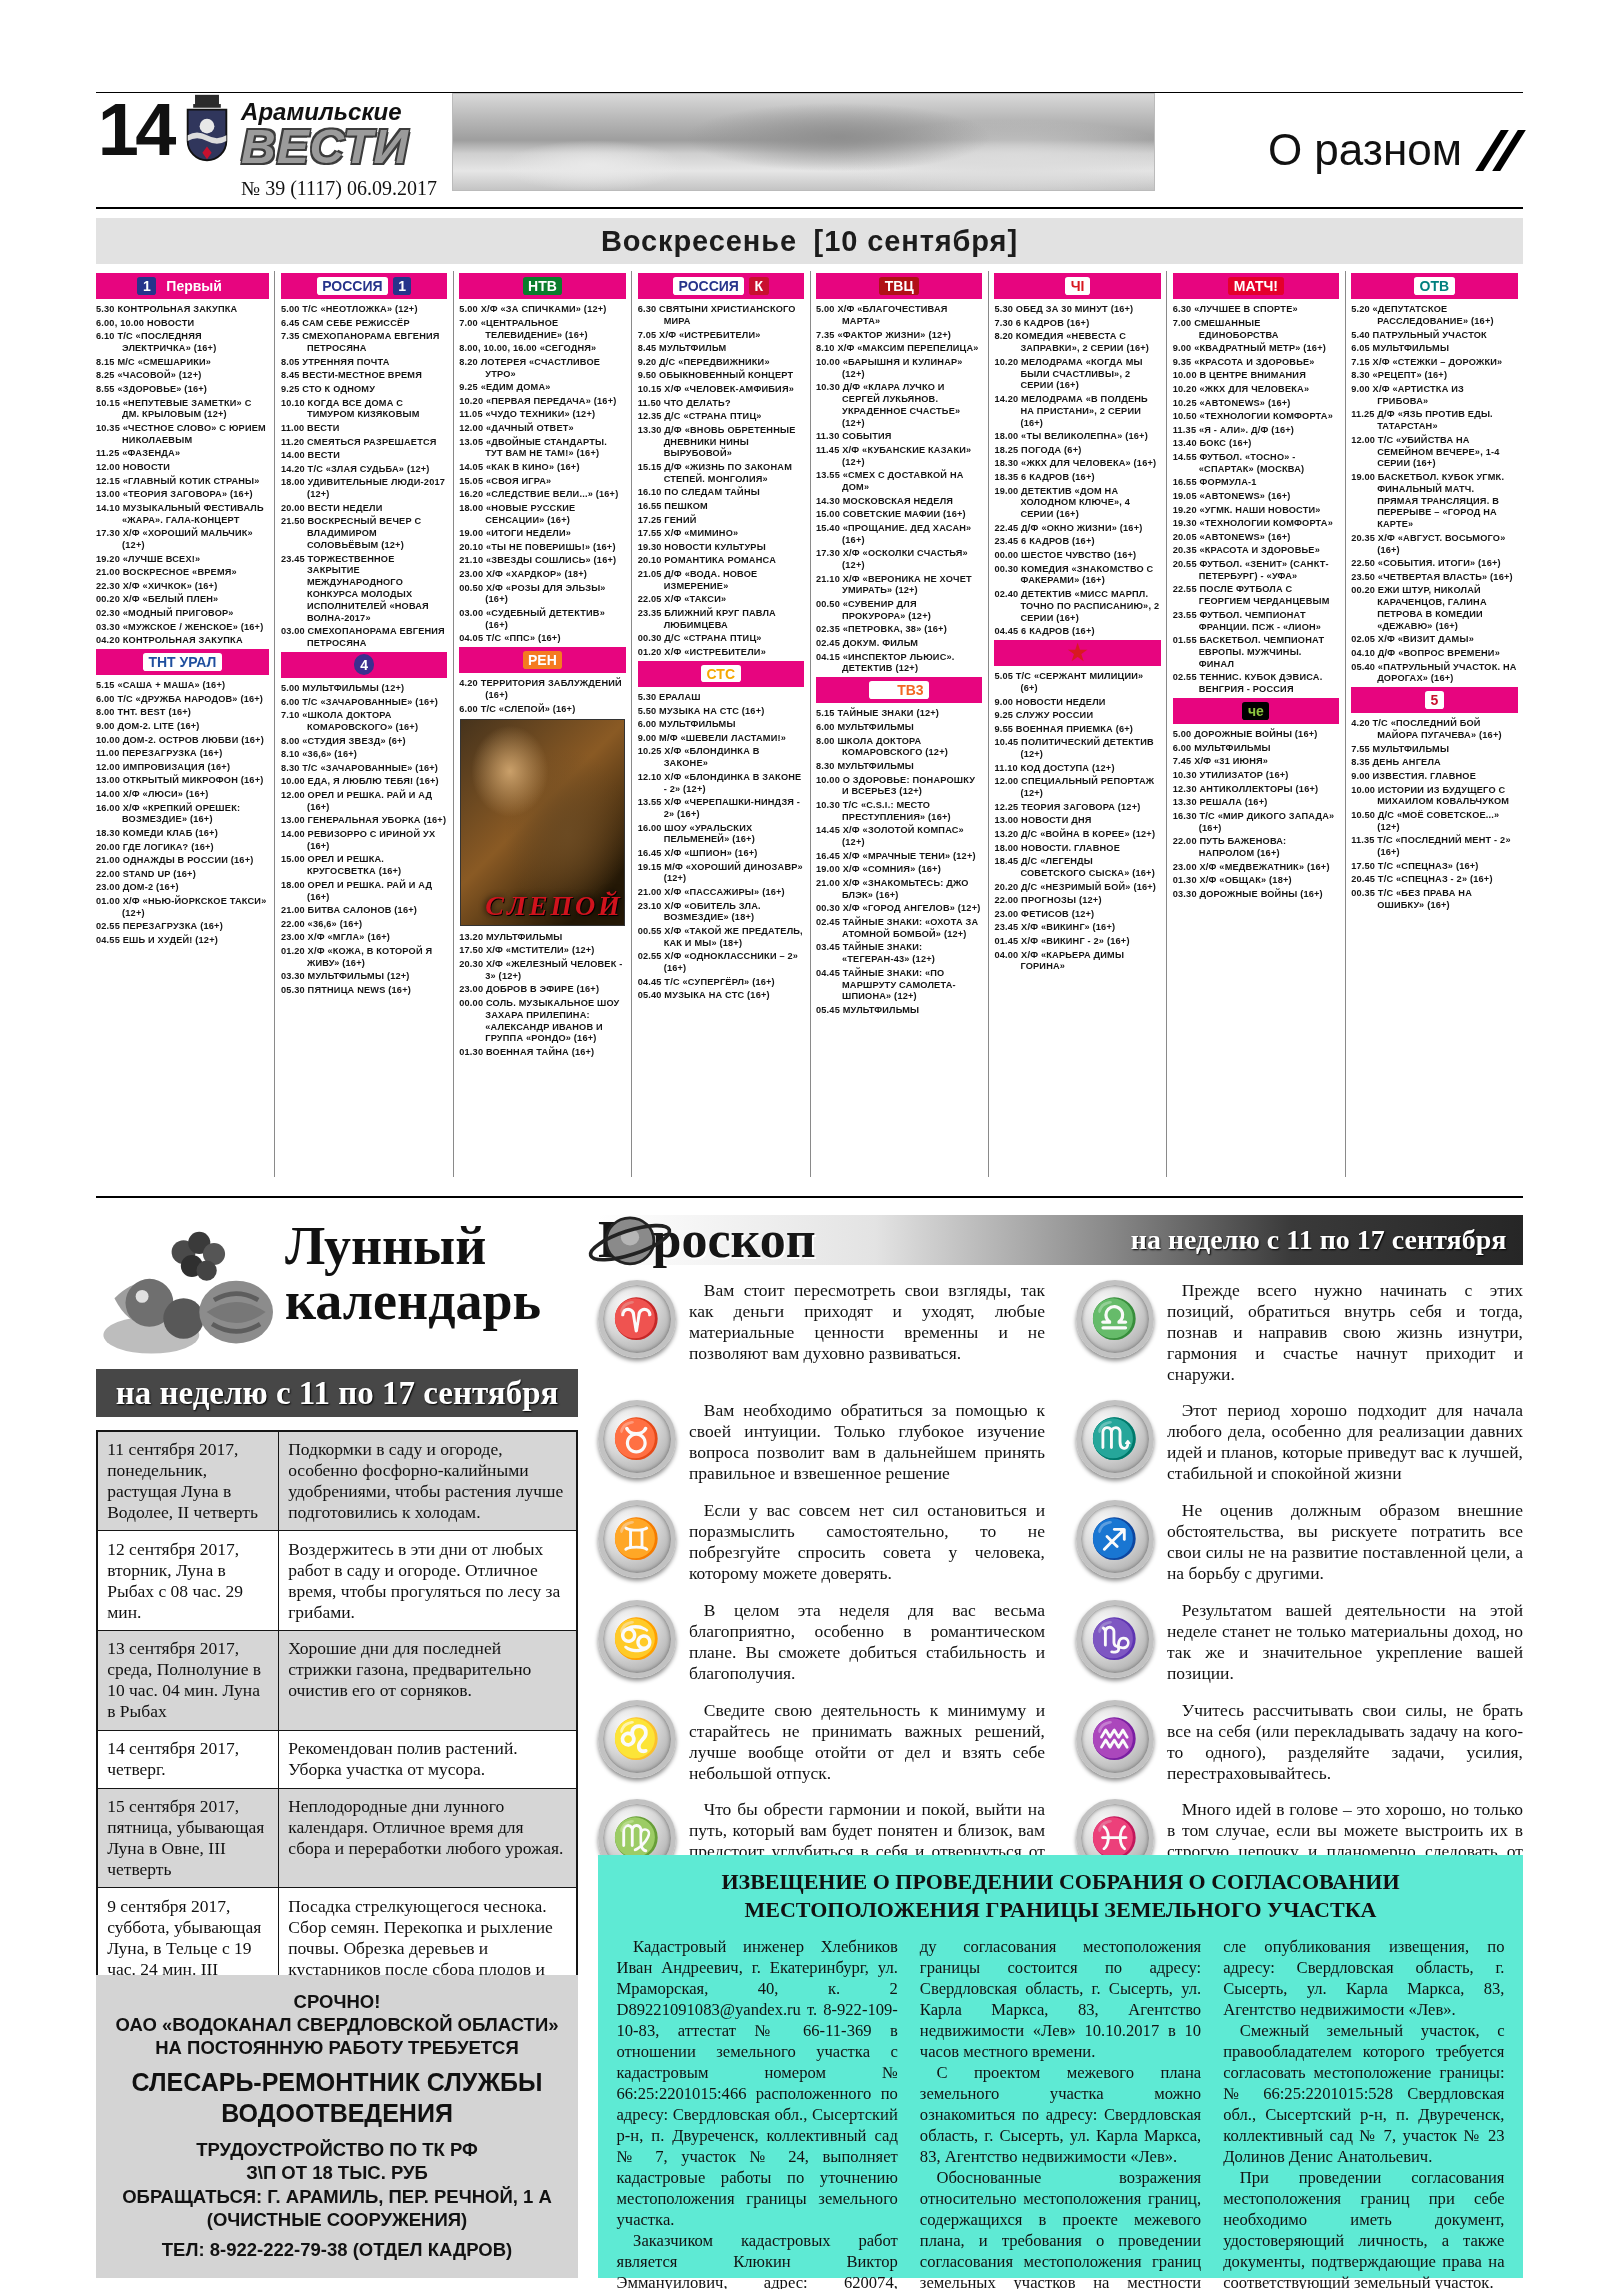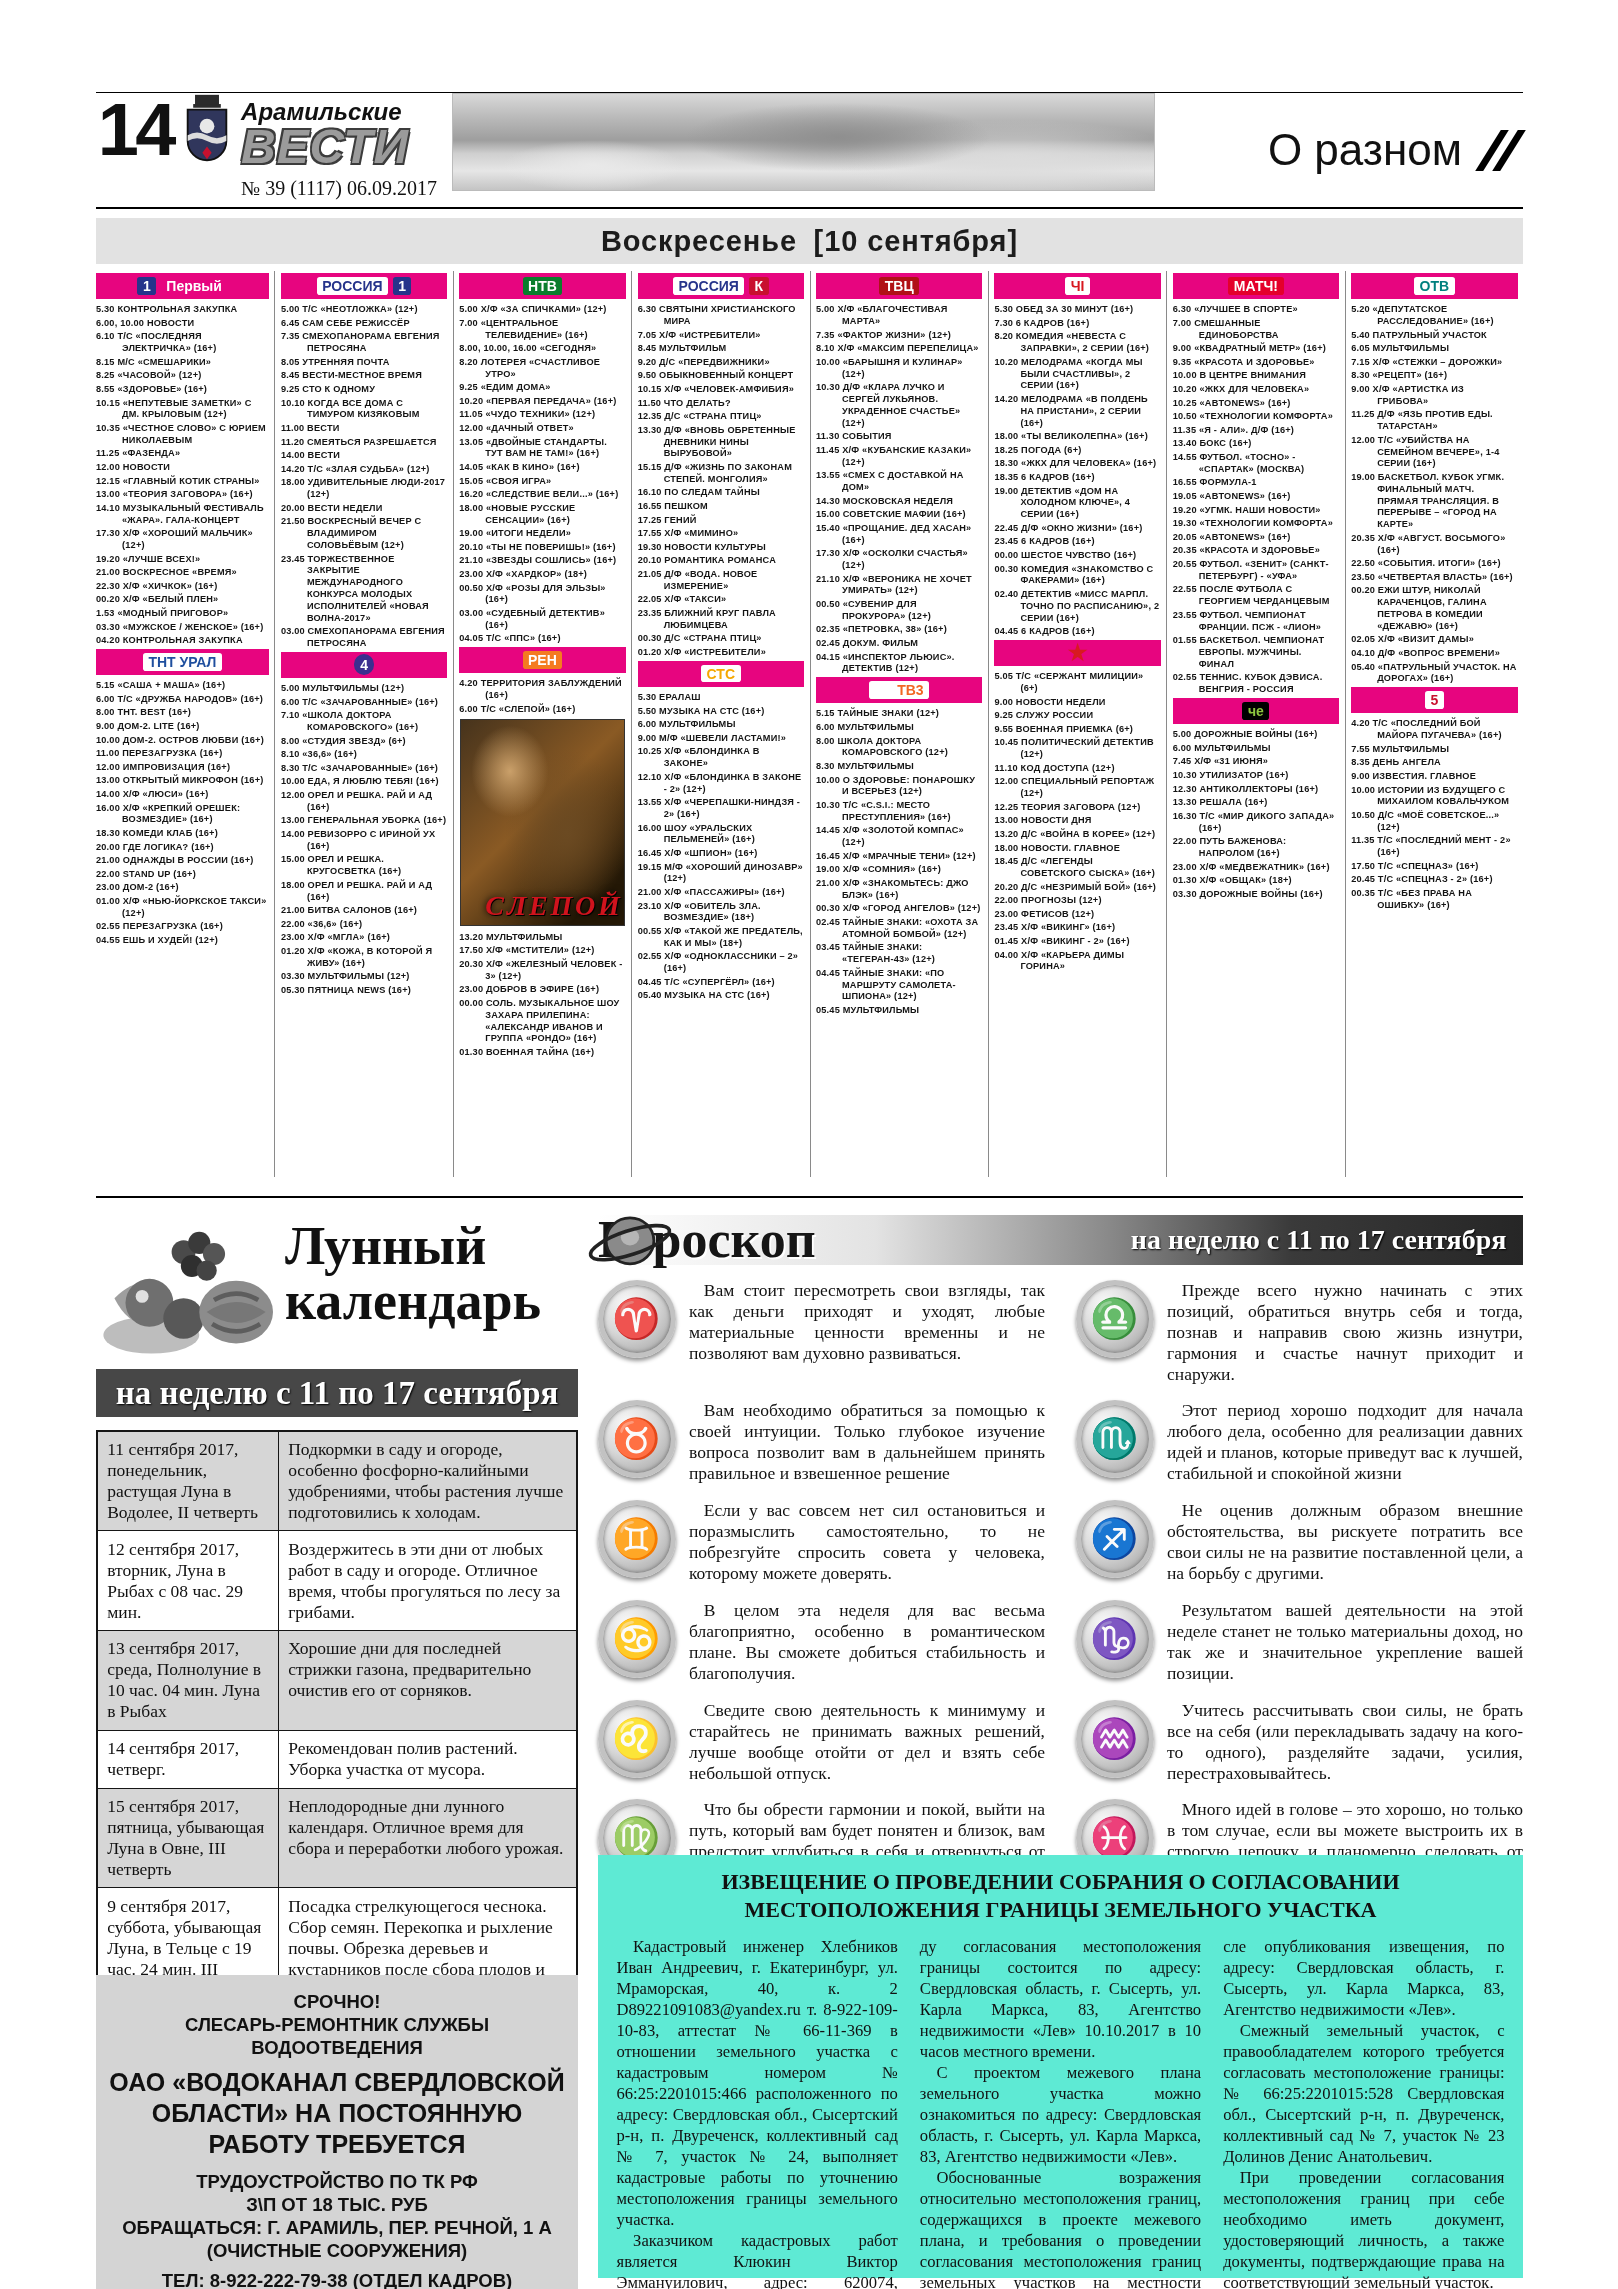--- a/index.html
+++ b/index.html
@@ -155,21 +155,21 @@
           <div class="prog">11.25 «ФАЗЕНДА»</div>
           <div class="prog">12.00 НОВОСТИ</div>
           <div class="prog">12.15 «ГЛАВНЫЙ КОТИК СТРАНЫ»</div>
           <div class="prog">13.00 «ТЕОРИЯ ЗАГОВОРА» (16+)</div>
           <div class="prog">14.10 МУЗЫКАЛЬНЫЙ ФЕСТИВАЛЬ «ЖАРА». ГАЛА-КОНЦЕРТ</div>
           <div class="prog">17.30 Х/Ф «ХОРОШИЙ МАЛЬЧИК» (12+)</div>
           <div class="prog">19.20 «ЛУЧШЕ ВСЕХ!»</div>
           <div class="prog">21.00 ВОСКРЕСНОЕ «ВРЕМЯ»</div>
           <div class="prog">22.30 Х/Ф «ХИЧКОК» (16+)</div>
           <div class="prog">00.20 Х/Ф «БЕЛЫЙ ПЛЕН»</div>
-          <div class="prog">1.53 «МОДНЫЙ ПРИГОВОР»</div>
+          <div class="prog">02.30 «МОДНЫЙ ПРИГОВОР»</div>
           <div class="prog">03.30 «МУЖСКОЕ / ЖЕНСКОЕ» (16+)</div>
           <div class="prog">04.20 КОНТРОЛЬНАЯ ЗАКУПКА</div>
         </div>
         <div class="ch-block">
           <div class="ch-header">
             <span class="chip" style="background: rgb(255, 255, 255); color: rgb(31, 79, 158);">ТНТ УРАЛ</span>
           </div>
           <div class="prog">5.15 «САША + МАША» (16+)</div>
           <div class="prog">6.00 Т/С «ДРУЖБА НАРОДОВ» (16+)</div>
           <div class="prog">8.00 ТНТ. BEST (16+)</div>
@@ -557,22 +557,22 @@
         </div>
         <div class="lunar-row">
           <div class="cell date">17 сентября 2017, воскресенье, убывающая Луна в Тельце, III четверть</div>
           <div class="cell">Вырежьте порось плодовых деревьев — слив, облепихи, вишни. Обрезка комнатных растений.</div>
         </div>
       </div>
   </div>
 
   <div class="vacancy">
       <div class="vacancy-line">СРОЧНО!</div>
+      <div class="vacancy-line">ОАО «ВОДОКАНАЛ СВЕРДЛОВСКОЙ ОБЛАСТИ» НА ПОСТОЯННУЮ РАБОТУ ТРЕБУЕТСЯ</div>
       <div class="vacancy-line">СЛЕСАРЬ-РЕМОНТНИК СЛУЖБЫ ВОДООТВЕДЕНИЯ</div>
-      <div class="vacancy-line">ОАО «ВОДОКАНАЛ СВЕРДЛОВСКОЙ ОБЛАСТИ» НА ПОСТОЯННУЮ РАБОТУ ТРЕБУЕТСЯ</div>
       <div class="vacancy-line">ТРУДОУСТРОЙСТВО ПО ТК РФ</div>
       <div class="vacancy-line">З\П ОТ 18 ТЫС. РУБ</div>
       <div class="vacancy-line">ОБРАЩАТЬСЯ: Г. АРАМИЛЬ, ПЕР. РЕЧНОЙ, 1 А (ОЧИСТНЫЕ СООРУЖЕНИЯ)</div>
       <div class="vacancy-line">ТЕЛ: 8-922-222-79-38 (ОТДЕЛ КАДРОВ)</div>
     </div>
 
   <div class="horo">
     <div class="horo-head">
       <svg class="planet" viewBox="0 0 98 84">
         <ellipse cx="49" cy="44" rx="26" ry="25" fill="#8a8a8a" stroke="#222" stroke-width="3"></ellipse>

